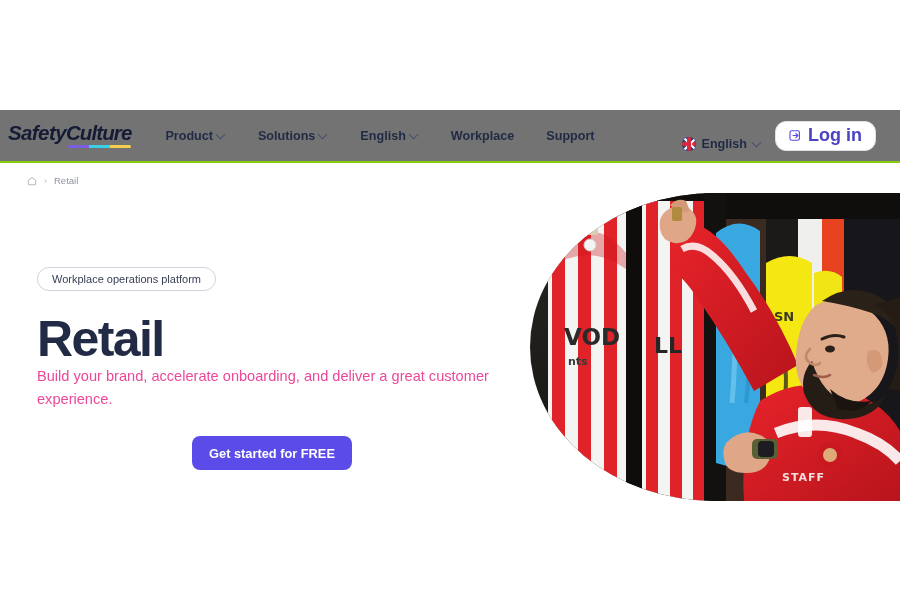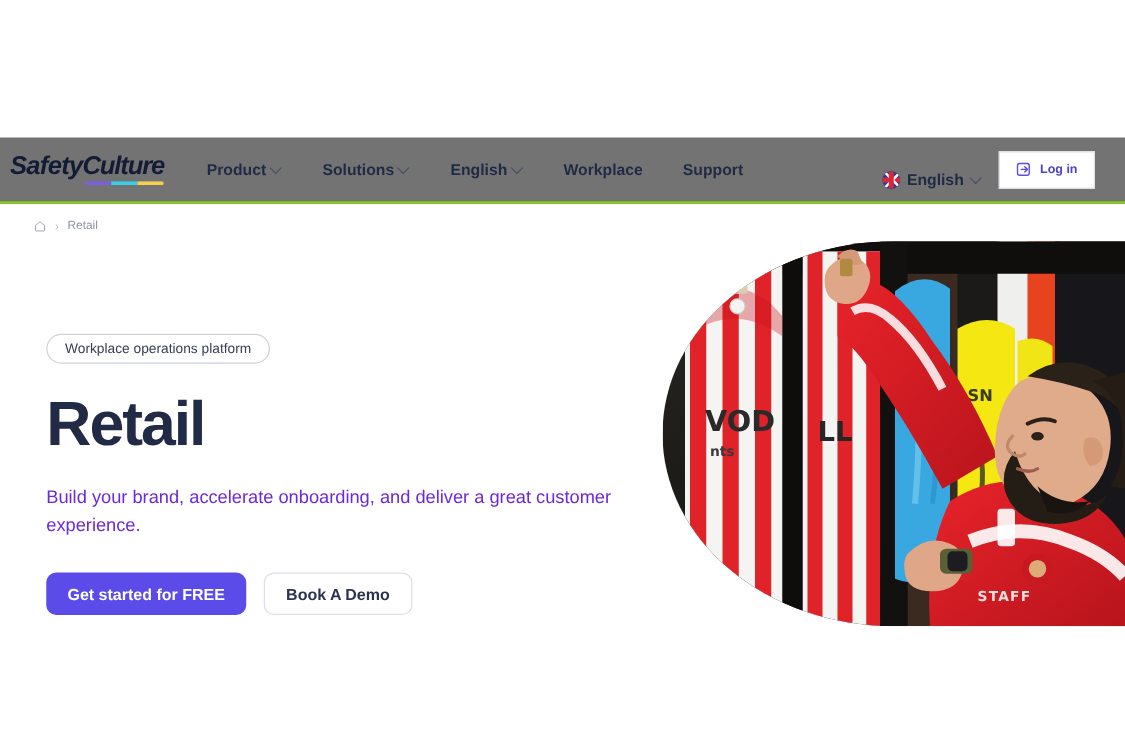--- a/index.html
+++ b/index.html
@@ -154,22 +154,22 @@
     gap: 6px;
     font-weight: 700;
     white-space: nowrap;
     cursor: pointer;
     border: none;
     font-family: inherit;
   }
   .btn-login {
     height: 30px;
     padding: 0 13px;
-    font-size: 10px;
-    border-radius: 0;
+    font-size: 18px;
+    border-radius: 11px;
     border: 1px solid #dfe2e9;
     background: #ffffff;
     color: #4b42c4;
   }
   .login-icon { width: 13px; height: 13px; flex: none; display: block; }
   .btn-signup {
     height: 32px;
     padding: 0 16px;
     font-size: 12.8px;
     border-radius: 8px;
@@ -219,32 +219,32 @@
   .hero-title {
     margin-top: 22px;
     font-size: 50px;
     line-height: 1.04;
     font-weight: 800;
     letter-spacing: -1.6px;
     color: #222b45;
   }
 
   .hero-sub {
-    margin-top: 22px;
     font-size: 14.6px;
     line-height: 1.58;
-    color: #6d28d9;
+    color: #ec4899;
     max-width: 452px;
   }
 
   .hero-actions {
     margin-top: 25px;
     display: flex;
     align-items: center;
     gap: 14px;
+    flex-direction: column;
   }
   .btn-primary {
     height: 34px;
     padding: 0 17px;
     border-radius: 8px;
     background: #5b4be8;
     color: #ffffff;
     font-size: 12.8px;
   }
   .btn-secondary {
@@ -349,23 +349,20 @@
         <span>Workplace operations platform</span>
       </div>
 
       <h1 class="hero-title">Retail</h1>
 
       <p class="hero-sub">Build your brand, accelerate onboarding, and deliver a great customer experience.</p>
 
       <div class="hero-actions">
         <button class="btn btn-primary">
           <span>Get started for FREE</span>
-        </button>
-        <button class="btn btn-secondary">
-          <span>Book A Demo</span>
         </button>
       </div>
     </div>
 
     <div class="hero-media">
       <svg viewBox="0 0 370 308" preserveAspectRatio="xMidYMid slice">
         <defs>
           <clipPath id="stripeclipA">
               <path d="M18 18h78v290H18z"></path>
             </clipPath>

